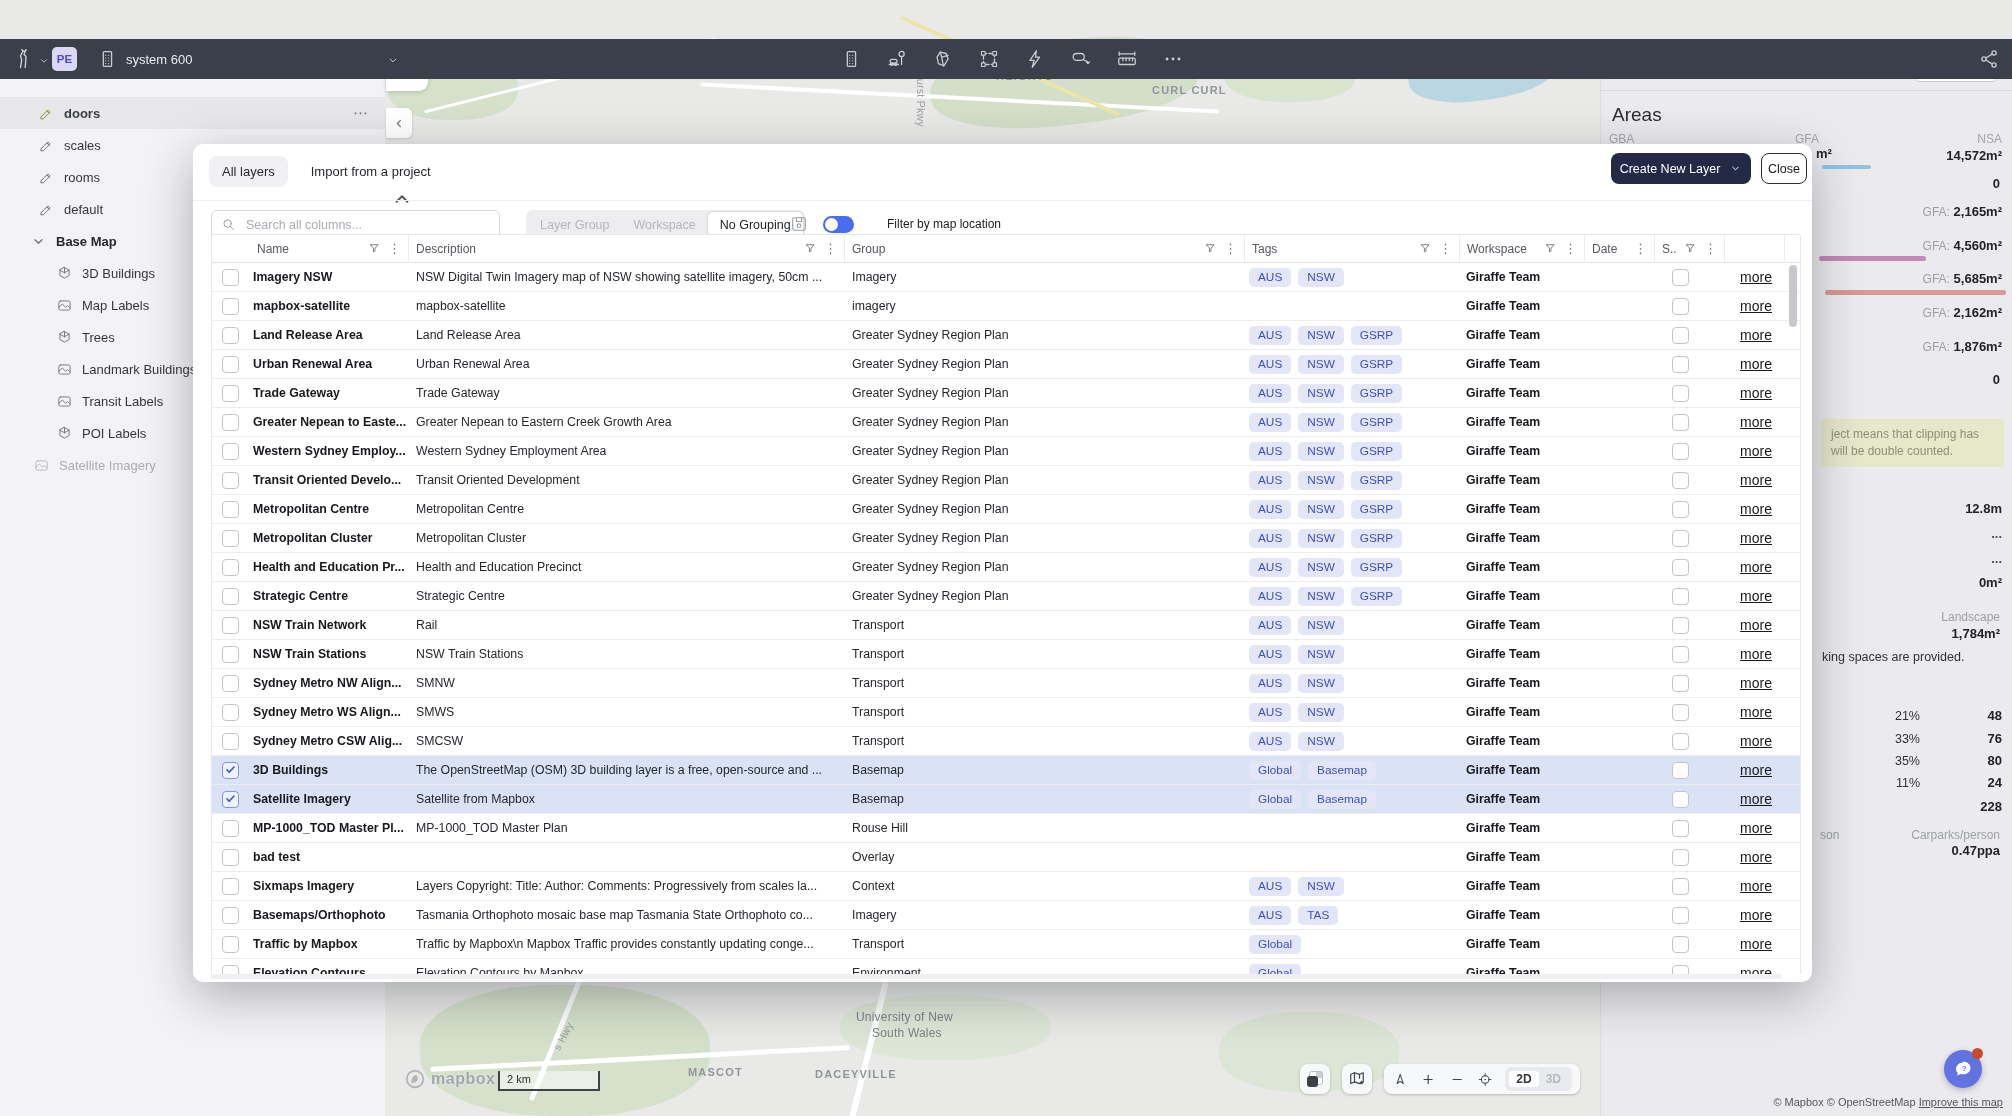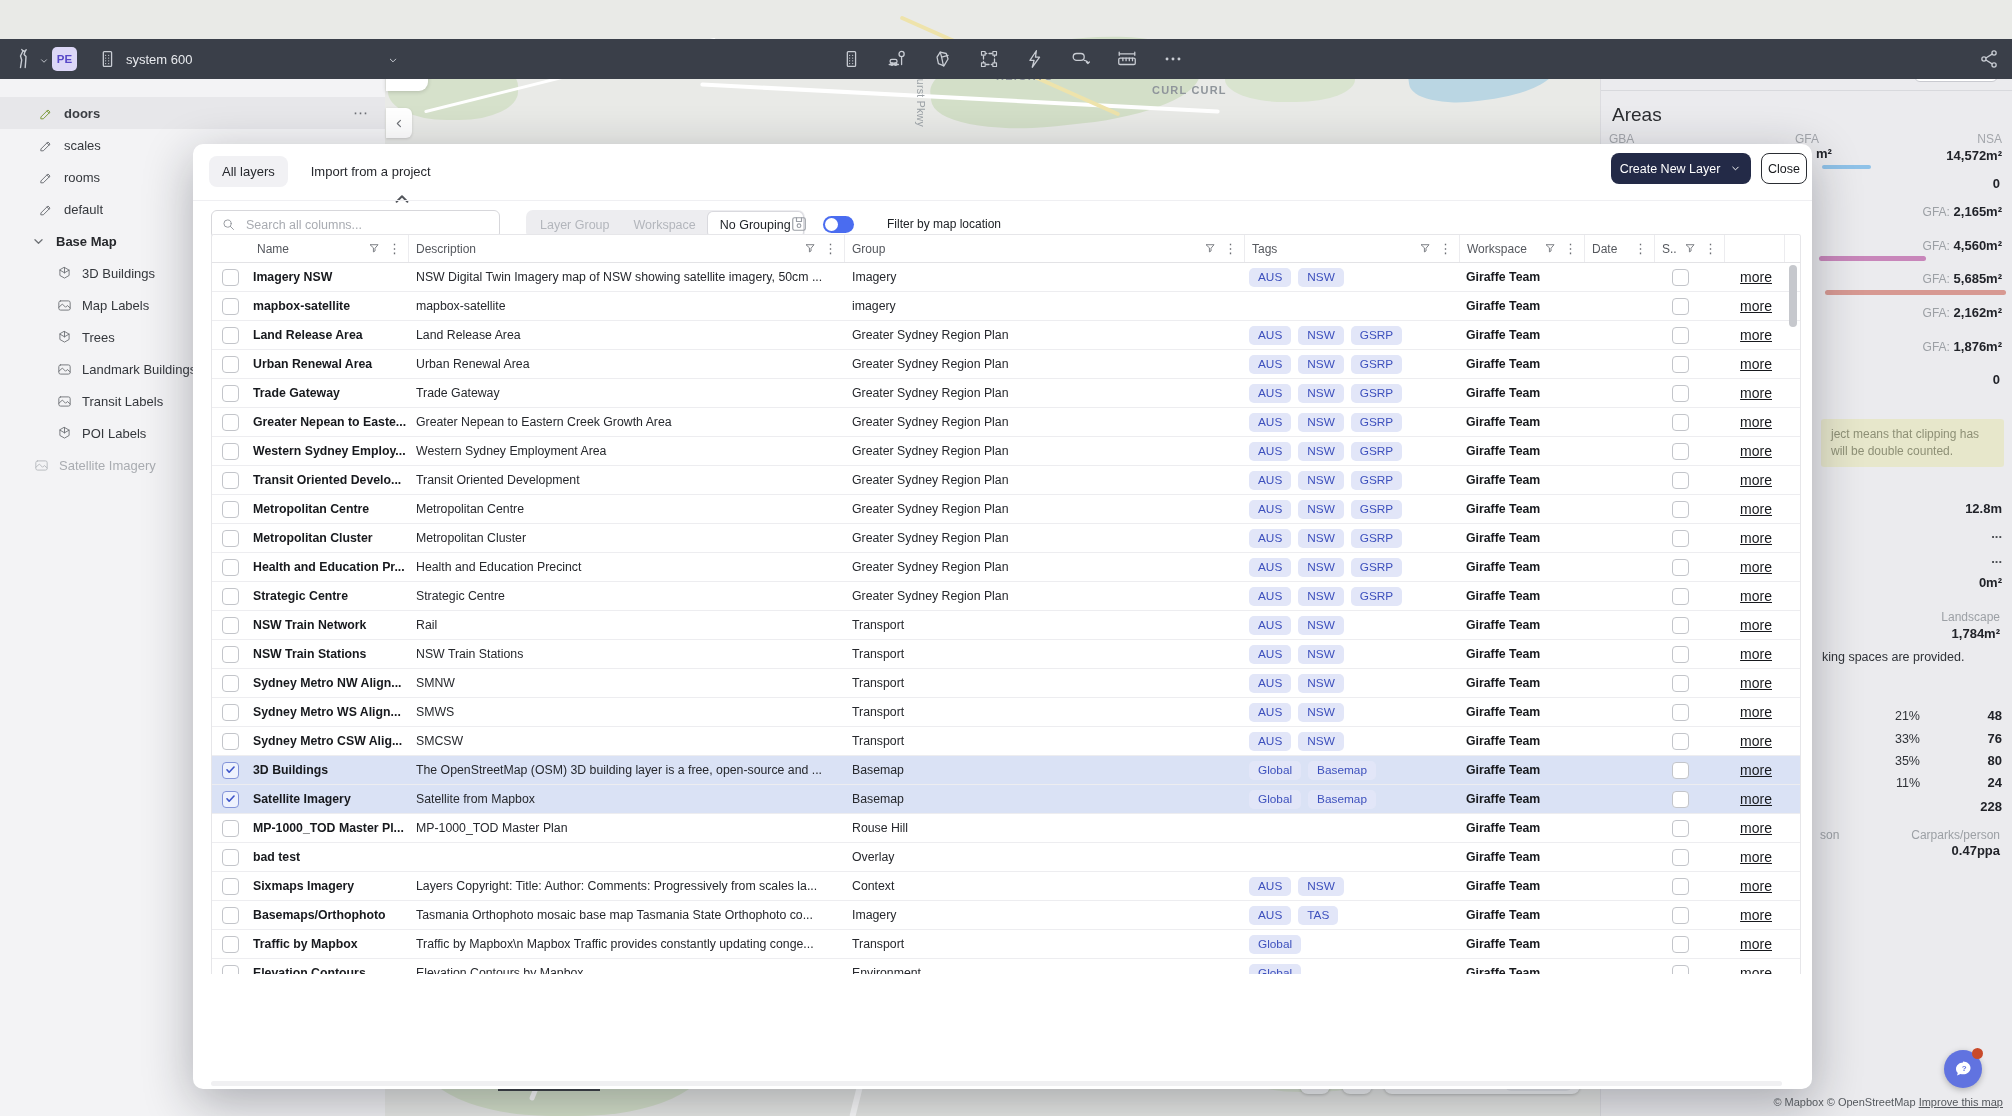--- a/index.html
+++ b/index.html
@@ -82,21 +82,21 @@
   .md{position:absolute;font-size:13px;color:#4a4d52;font-weight:bold;}
   .mt{position:absolute;font-size:12.5px;color:#2f3237;white-space:nowrap;}
   .gline{position:absolute;white-space:nowrap;font-size:13px;}
   .gline .gl{color:#9ca0a5;font-weight:normal;font-size:12px;}
   .gline .gv{color:#212329;font-weight:bold;}
   .m-bar{position:absolute;height:5px;border-radius:3px;}
   .m-note{position:absolute;left:220px;right:8px;height:48px;background:#e7e7cb;border-radius:3px;
     padding:7px 10px;box-sizing:border-box;font-size:12px;color:#8e9076;line-height:17px;}
 
   
-  .modal{position:absolute;left:193px;top:144px;width:1619px;height:945px;background:#fff;border-radius:10px;
+  .modal{position:absolute;left:193px;top:144px;width:1619px;height:838px;background:#fff;border-radius:10px;
     box-shadow:0 14px 50px rgba(22,26,38,.32);z-index:10;overflow:hidden;}
   .panel-chev{position:absolute;left:196px;top:42px;width:26px;height:26px;color:#53565c;}
   .tabs{position:absolute;left:16px;top:12px;display:flex;gap:10px;align-items:center;}
   .tab{font-size:13px;color:#26282d;padding:8px 13px;border-radius:8px;white-space:nowrap;}
   .tab.active{background:#f1f1f4;}
   .tabline{position:absolute;left:0;right:0;top:56px;height:1px;background:#efeff2;}
   .create-btn{position:absolute;left:1418px;top:9px;width:140px;height:31px;background:#232a47;color:#fff;border-radius:8px;
     display:flex;align-items:center;justify-content:center;gap:9px;font-size:12.5px;cursor:pointer;}
   .create-btn .ic{width:13px;height:13px;color:#fff;}
   .close-btn{position:absolute;left:1568px;top:9px;width:46px;height:31px;background:#fff;border:1.5px solid #2a2d33;

